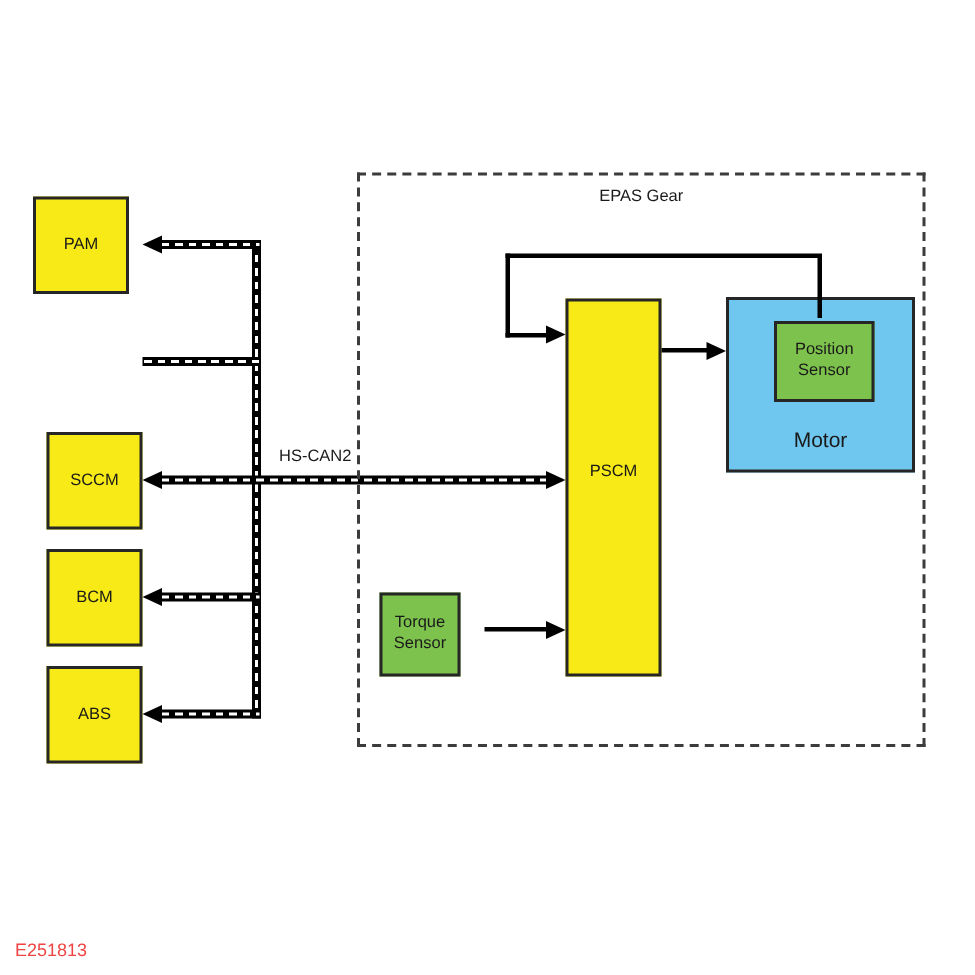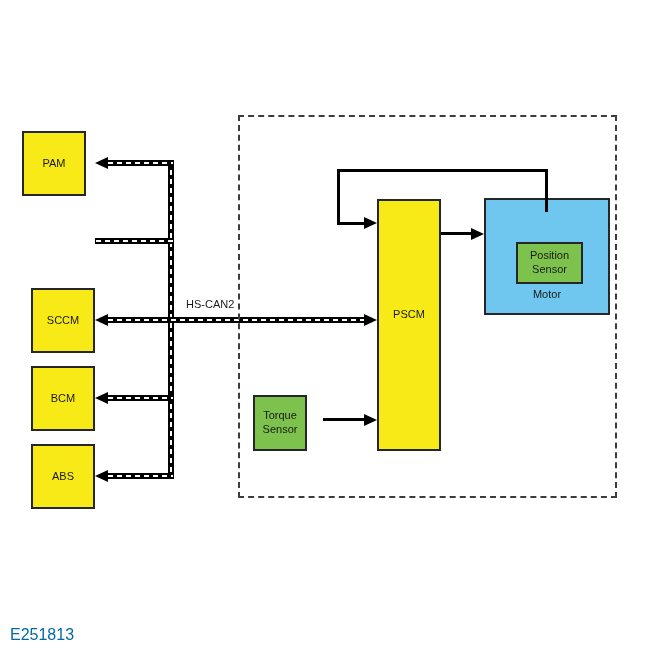--- a/index.html
+++ b/index.html
@@ -49,23 +49,23 @@
   
   .line-h{position:absolute;height:3px;background:var(--line);}
   .line-v{position:absolute;width:3px;background:var(--line);}
   
   .arr-l{position:absolute;width:0;height:0;
     border-top:6px solid transparent;border-bottom:6px solid transparent;
     border-right:13px solid var(--line);}
   .arr-r{position:absolute;width:0;height:0;
     border-top:6px solid transparent;border-bottom:6px solid transparent;
     border-left:13px solid var(--line);}
-  .fig-id{position:absolute;left:10px;top:626px;font-size:16px;color:#0369a1;}
-  .motor-caption{position:absolute;left:0;right:0;bottom:11px;font-size:11px;}
-  .ps-box{position:absolute;left:30px;top:14px;width:67px;height:42px;margin-top:28px;}
+  .fig-id{position:absolute;left:10px;top:626px;font-size:12px;color:#ef4444;}
+  .motor-caption{position:absolute;left:0;right:0;bottom:11px;font-size:14px;}
+  .ps-box{position:absolute;left:30px;top:14px;width:67px;height:54px;}
 </style>
 </head>
 <body>
 
 <div class="canvas">
 
   <div class="box module" style="left:22px;top:131px;width:64px;height:65px">
     <span>PAM</span>
   </div>
   <div class="box module" style="left:31px;top:288px;width:64px;height:65px">
@@ -90,20 +90,21 @@
   <div class="arr-r" style="left:364px;top:314px"></div>
   <div class="lbl" style="left:186px;top:298px">HS-CAN2</div>
 
   <div class="arr-l" style="left:95px;top:392px"></div>
   <div class="bus-h" style="left:107px;top:395px;width:67px"></div>
 
   <div class="arr-l" style="left:95px;top:470px"></div>
   <div class="bus-h" style="left:107px;top:473px;width:67px"></div>
 
   <div class="boundary" style="left:238px;top:115px;width:379px;height:383px"></div>
+  <div class="lbl" style="left:238px;top:125px;width:379px;text-align:center">EPAS Gear</div>
 
   <div class="box pscm" style="left:377px;top:199px;width:64px;height:252px">
     <span>PSCM</span>
   </div>
 
   <div class="box motorbox" style="left:484px;top:198px;width:126px;height:117px">
     <div class="box sensor ps-box">
       <span>Position Sensor</span>
     </div>
     <div class="motor-caption">Motor</div>

